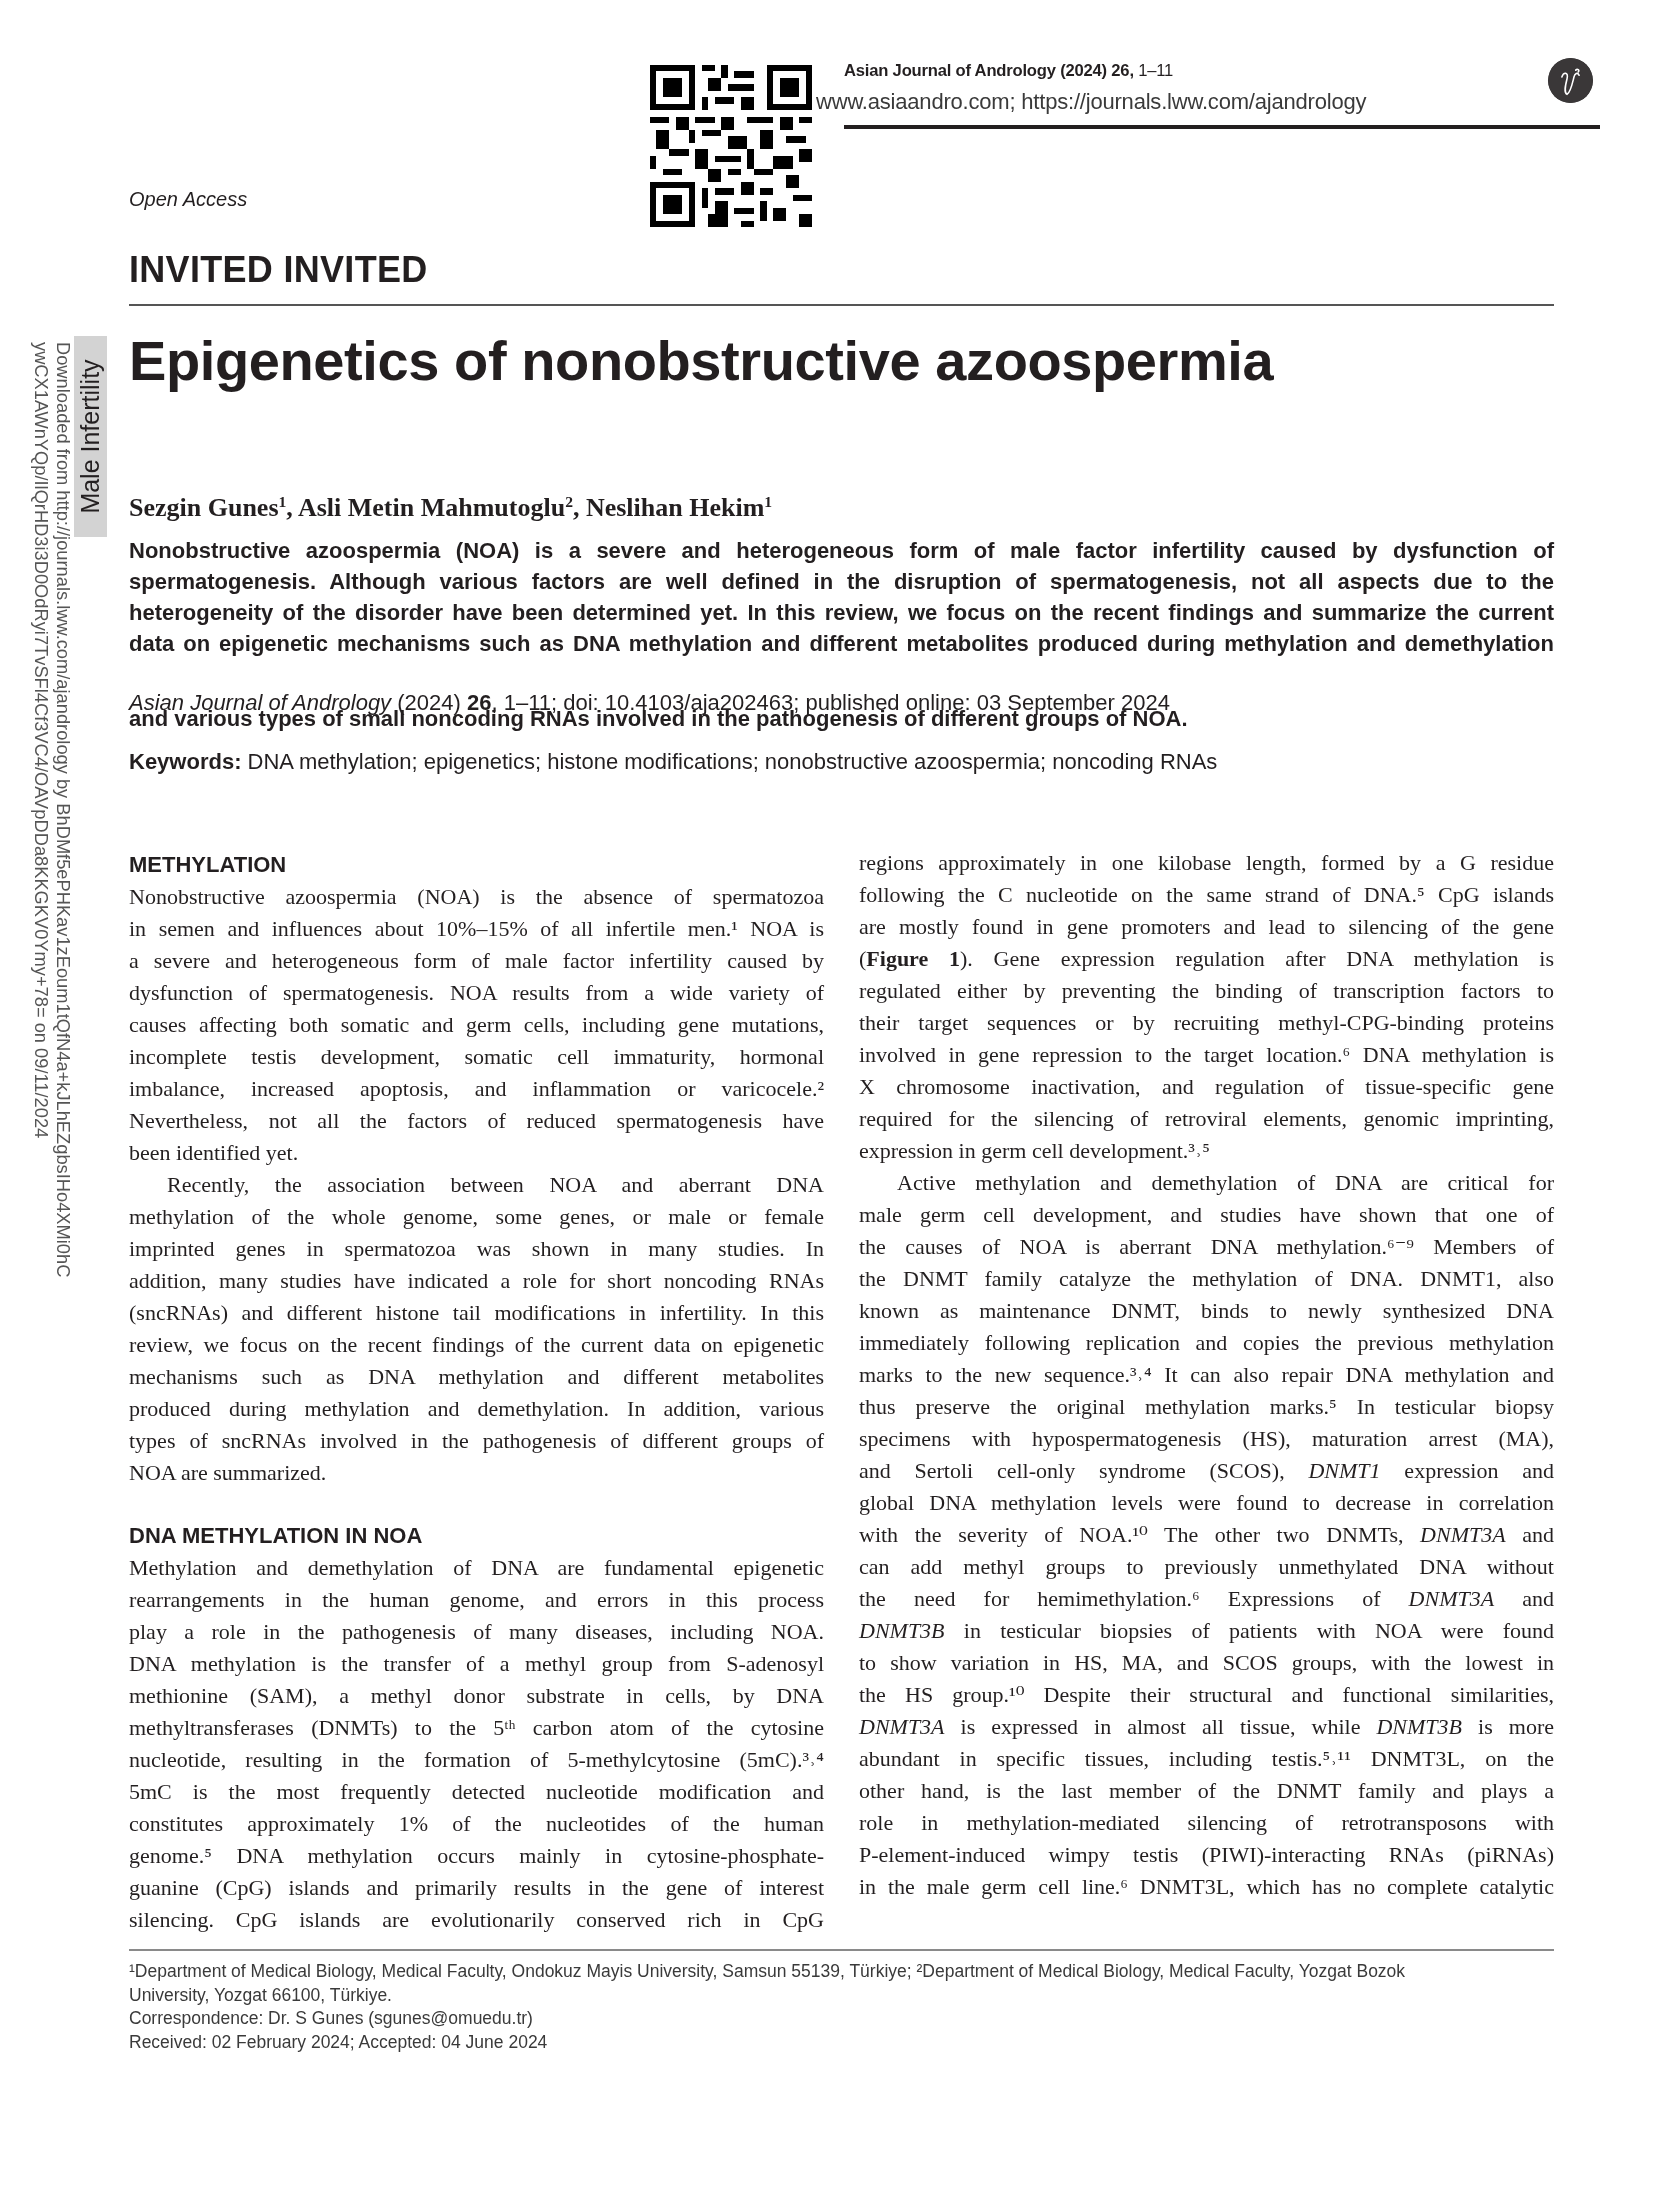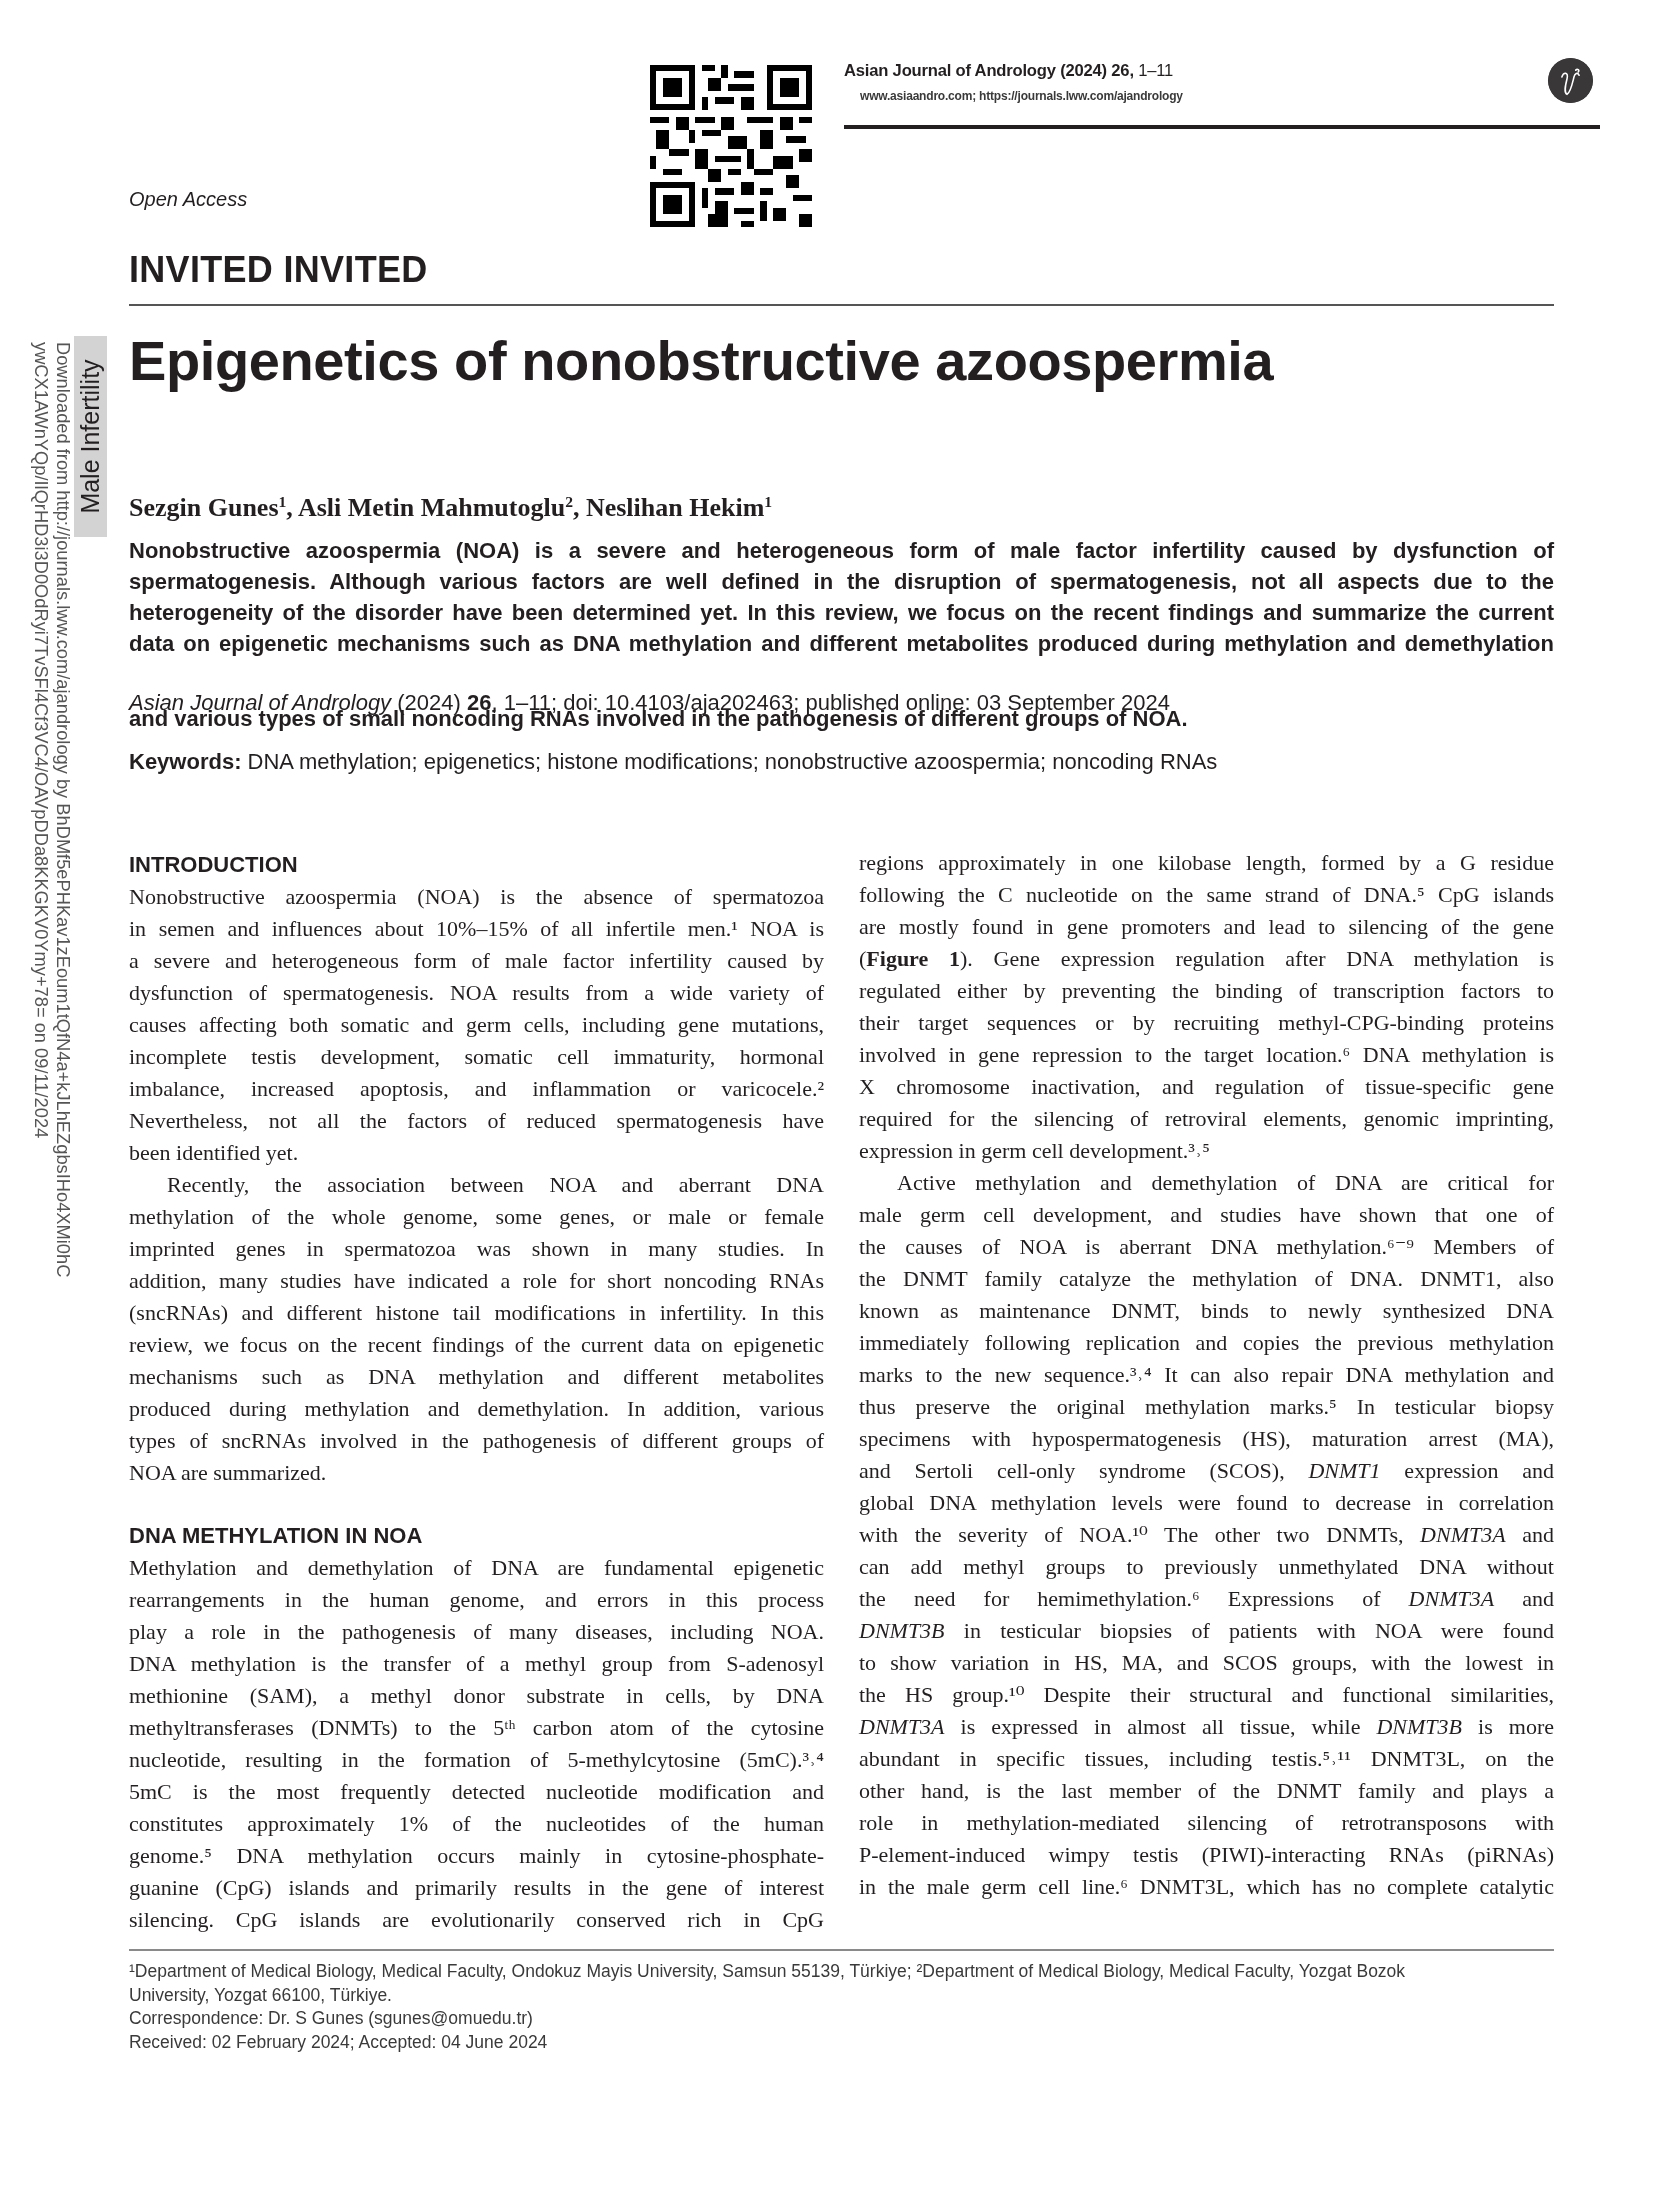--- a/index.html
+++ b/index.html
@@ -5,21 +5,21 @@
   html, body { margin:0; padding:0; background:#ffffff; }
   body { width:1677px; height:2196px; position:relative; overflow:hidden; color:#231f20; }
   .sans { font-family:"Liberation Sans", "DejaVu Sans", sans-serif; }
   .serif { font-family:"Liberation Serif", "DejaVu Serif", serif;margin-top:32px; }
   .abs { position:absolute; }
 
   
   #qr { left:650px; top:65px; width:162px; height:162px; }
   #journal-line { left:844px; top:61px; font-size:16.6px; font-weight:bold; color:#231f20; letter-spacing:-0.2px; }
   #journal-line .pages { font-weight:normal; }
-  #journal-urls { left:860px; top:89px; font-size:12px; color:#3a3a3a; letter-spacing:-0.2px;font-weight:bold; }
+  #journal-urls { left:816px; top:89px; font-size:22px; color:#3a3a3a; letter-spacing:-0.2px; }
   #header-rule { left:844px; top:125px; width:756px; height:3.5px; background:#231f20; }
   #logo { left:1548px; top:58px; width:45px; height:45px; border-radius:50%; background:#3a3738; }
 
   #open-access { left:129px; top:188px; font-size:20px; font-style:italic; color:#231f20; }
   #article-type { left:129px; top:249px; font-size:36px; font-weight:bold; color:#231f20; letter-spacing:0.3px; }
   #type-rule { left:129px; top:304px; width:1425px; height:1.7px; background:#555555; }
 
   #side-tab { left:74px; top:336px; width:33px; height:201px; background:#d3d3d3; }
   #side-tab-text { position:absolute; left:0; top:0; width:201px; height:33px; transform-origin:0 0; transform:translate(0,201px) rotate(-90deg); font-size:25px; line-height:33px; text-align:center; color:#231f20; }
   #download-1 { left:52px; top:342px; width:961px; height:23px; transform-origin:0 0; transform:translate(23px,0) rotate(90deg); font-size:18.3px; line-height:23px; color:#555555; white-space:nowrap; }
@@ -147,21 +147,21 @@
   <span class="ln">heterogeneity of the disorder have been determined yet. In this review, we focus on the recent findings and summarize the current</span>
   <span class="ln">data on epigenetic mechanisms such as DNA methylation and different metabolites produced during methylation and demethylation</span>
   <span class="ln last">and various types of small noncoding RNAs involved in the pathogenesis of different groups of NOA.</span>
 </div>
 
 <div id="citation" class="abs sans"><i>Asian Journal of Andrology</i><span> (2024) </span><b>26</b><span>, 1–11; doi: 10.4103/aja202463; published online: 03 September 2024</span></div>
 
 <div id="keywords" class="abs sans"><b>Keywords:</b><span> DNA methylation; epigenetics; histone modifications; nonobstructive azoospermia; noncoding RNAs</span></div>
 
 <div id="col-left" class="col">
-  <div class="h2">INTRODUCTION</div>
+  <div class="h2">METHYLATION</div>
   <div>
       <span class="bl">Nonobstructive azoospermia (NOA) is the absence of spermatozoa</span>
       <span class="bl">in semen and influences about 10%–15% of all infertile men.¹ NOA is</span>
       <span class="bl">a severe and heterogeneous form of male factor infertility caused by</span>
       <span class="bl">dysfunction of spermatogenesis. NOA results from a wide variety of</span>
       <span class="bl">causes affecting both somatic and germ cells, including gene mutations,</span>
       <span class="bl">incomplete testis development, somatic cell immaturity, hormonal</span>
       <span class="bl">imbalance, increased apoptosis, and inflammation or varicocele.²</span>
       <span class="bl">Nevertheless, not all the factors of reduced spermatogenesis have</span>
       <span class="bl last">been identified yet.</span>

